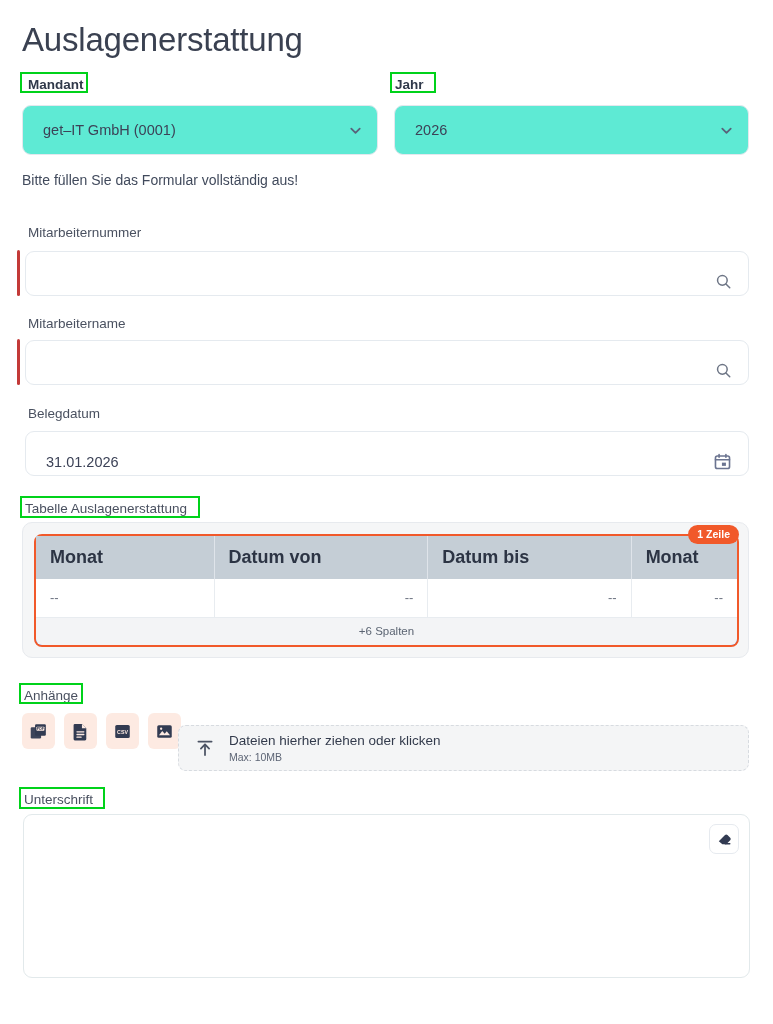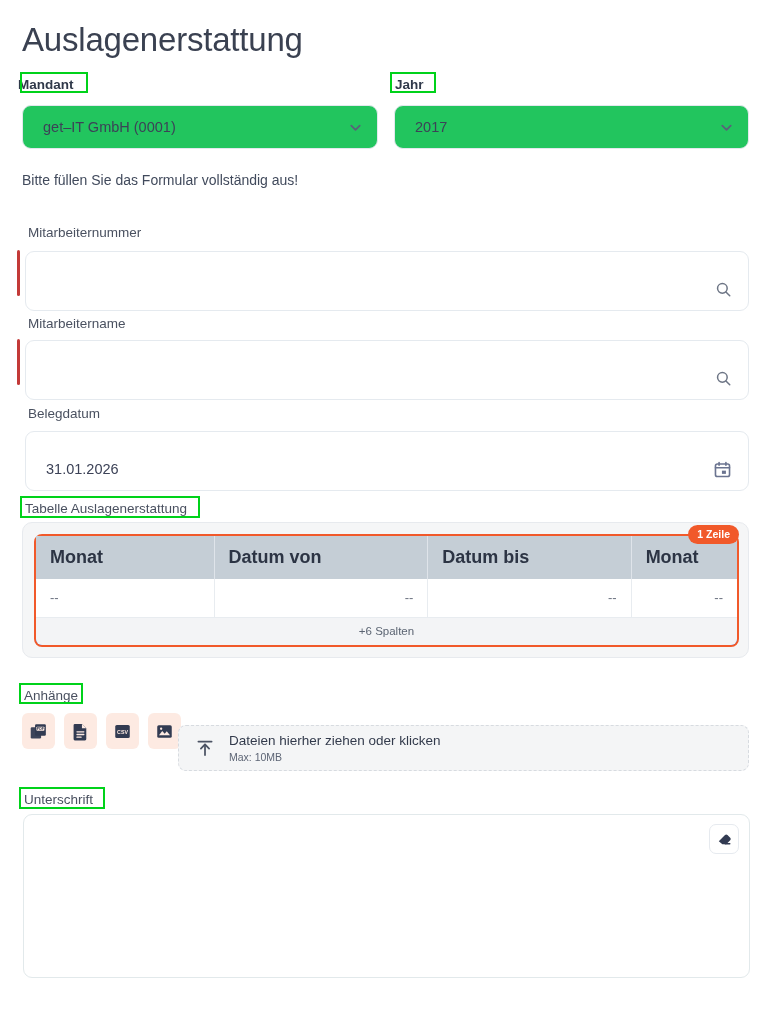--- a/index.html
+++ b/index.html
@@ -31,42 +31,42 @@
   
   .field-label {
     position: absolute;
     font-size: 13.5px; color: #4a5160; font-weight: 400;
     line-height: 17px; white-space: nowrap;
   }
   .label-strong { font-weight: 700; color: #30394a; }
 
   
   .select-box {
-    position: absolute; height: 44px;
-    background: #22c55e; border: 1px solid #e3e8ee; border-radius: 9px;
+    position: absolute; height: 50px;
+    background: #5eead4; border: 1px solid #e3e8ee; border-radius: 9px;
     display: flex; align-items: center;
     padding: 0 14px 0 20px;
     font-size: 14.5px; color: #3c4257;
   }
   .select-box .val { flex: 1; }
   .chev {
     width: 15px; height: 15px; flex: none;
     color: #59627a;
   }
   .chev svg { display: block; }
 
   
   .hint {
     position: absolute; left: 22px; top: 172px;
     font-size: 14px; color: #414a5c;
   }
 
   
   .input-wrap {
-    position: absolute; height: 60px;
+    position: absolute; height: 45px;
     background: #fff; border: 1px solid #e5eaef; border-radius: 9px;
     display: flex; align-items: center; padding: 16px 16px 0 20px;
   }
   .input-wrap .txt {
     flex: 1; font-size: 14.5px; color: #3c4257; border: none; outline: none;
     background: transparent; font-family: inherit; padding: 0;
   }
   .req-bar {
     position: absolute; width: 3px; border-radius: 2px;
     background: #c33a38;
@@ -167,37 +167,37 @@
   }
   .sig-tool svg { display: block; }
 </style>
 </head>
 <body>
 
 <div class="page">
 
   <div class="page-title">Auslagenerstattung</div>
 
-  <div class="field-label label-strong" style="left:18px; top:76px;">Mandant</div>
+  <div class="field-label label-strong" style="left:28px; top:76px;">Mandant</div>
   <div class="anno" style="left:20px; top:72px; width:68px; height:21px;"></div>
 
   <div class="select-box" style="left:22px; top:105px; width:356px;">
     <span class="val">get–IT GmbH (0001)</span>
     <span class="chev">
       <svg viewBox="0 0 16 16" fill="none" stroke="currentColor" stroke-width="1.9" stroke-linecap="round" stroke-linejoin="round" width="15" height="15">
         <path d="M3.5 6 L8 10.5 L12.5 6"></path>
       </svg>
     </span>
   </div>
 
   <div class="field-label label-strong" style="left:395px; top:76px;">Jahr</div>
   <div class="anno" style="left:390px; top:72px; width:46px; height:21px;"></div>
 
   <div class="select-box" style="left:394px; top:105px; width:355px;">
-    <span class="val">2017</span>
+    <span class="val">2026</span>
     <span class="chev">
       <svg viewBox="0 0 16 16" fill="none" stroke="currentColor" stroke-width="1.9" stroke-linecap="round" stroke-linejoin="round" width="15" height="15">
         <path d="M3.5 6 L8 10.5 L12.5 6"></path>
       </svg>
     </span>
   </div>
 
   <div class="hint">Bitte füllen Sie das Formular vollständig aus!</div>
 
   <div class="field-label" style="left:28px; top:224px;">Mitarbeiternummer</div>

